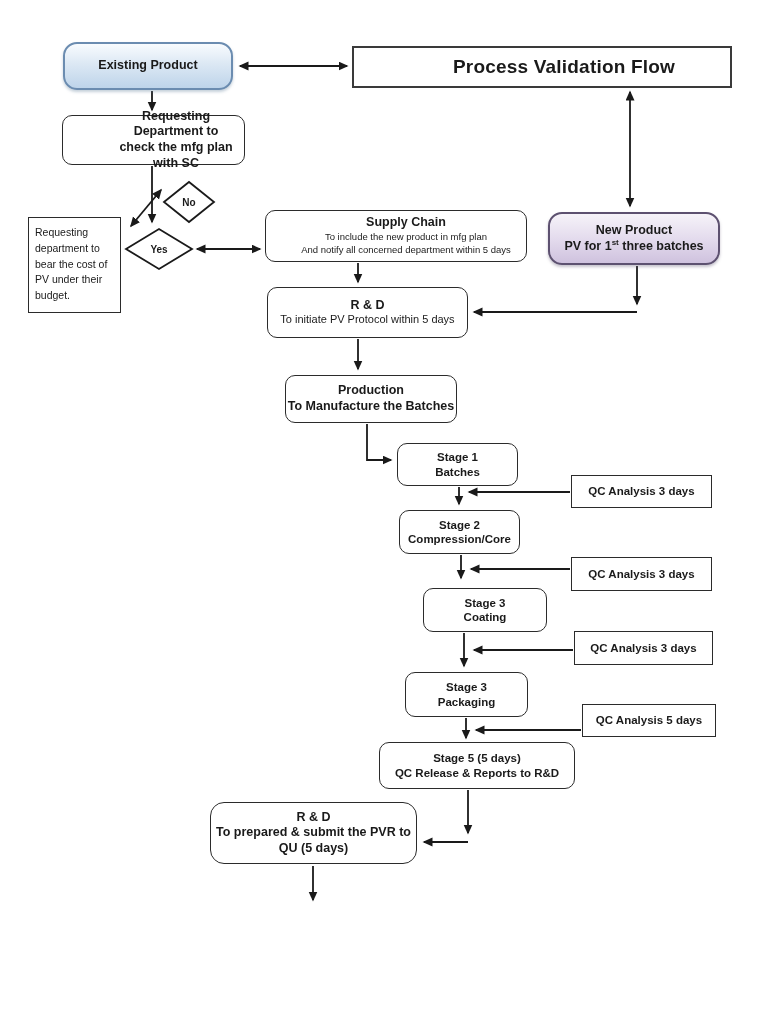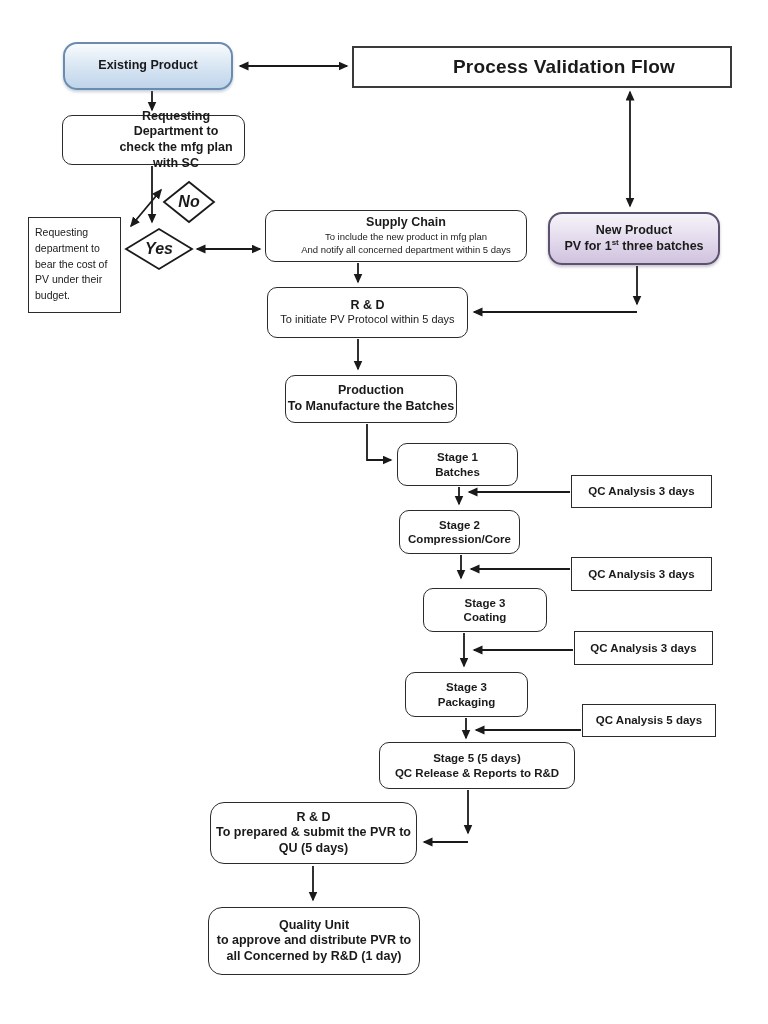--- a/index.html
+++ b/index.html
@@ -30,22 +30,22 @@
     background:linear-gradient(180deg,#f6f3f9 0%,#e2d9ec 55%,#cfc2de 100%);
     border:2px solid #5d5170;border-radius:14px;
     box-shadow:0 2px 3px rgba(90,80,110,.35);
   }
   .titlebox{border:2px solid #3a3a3a;}
   .costnote{
     align-items:flex-start;justify-content:flex-start;text-align:left;
     padding:7px 6px;font-size:10.5px;line-height:1.5;font-weight:400;
   }
   .dlabel{
-    position:absolute;z-index:3;font-weight:700;font-size:16px;
-    display:flex;align-items:center;justify-content:center;font-style:italic;
+    position:absolute;z-index:3;font-weight:700;font-size:10px;
+    display:flex;align-items:center;justify-content:center;
   }
   sup{font-size:8px;line-height:0;}
 </style>
 </head>
 <body>
 
 <div class="canvas">
 
   <svg class="connectors" width="768" height="1024" viewBox="0 0 768 1024">
     <defs>
@@ -162,19 +162,14 @@
     <span class="t-bold-sm">Stage 5 (5 days)</span>
     <span class="t-bold-sm">QC Release &amp; Reports to R&amp;D</span>
   </div>
 
   <div class="node pill" style="left:210px;top:802px;width:207px;height:62px;">
     <span class="t-bold">R &amp; D</span>
     <span class="t-bold">To prepared &amp; submit the PVR to</span>
     <span class="t-bold">QU (5 days)</span>
   </div>
 
-  <div class="node pill" style="left:208px;top:907px;width:212px;height:68px;">
-    <span class="t-bold">Quality Unit</span>
-    <span class="t-bold">to approve and distribute PVR to</span>
-    <span class="t-bold">all Concerned by R&amp;D (1 day)</span>
-  </div>
 
 </div>
 
 </body></html>

